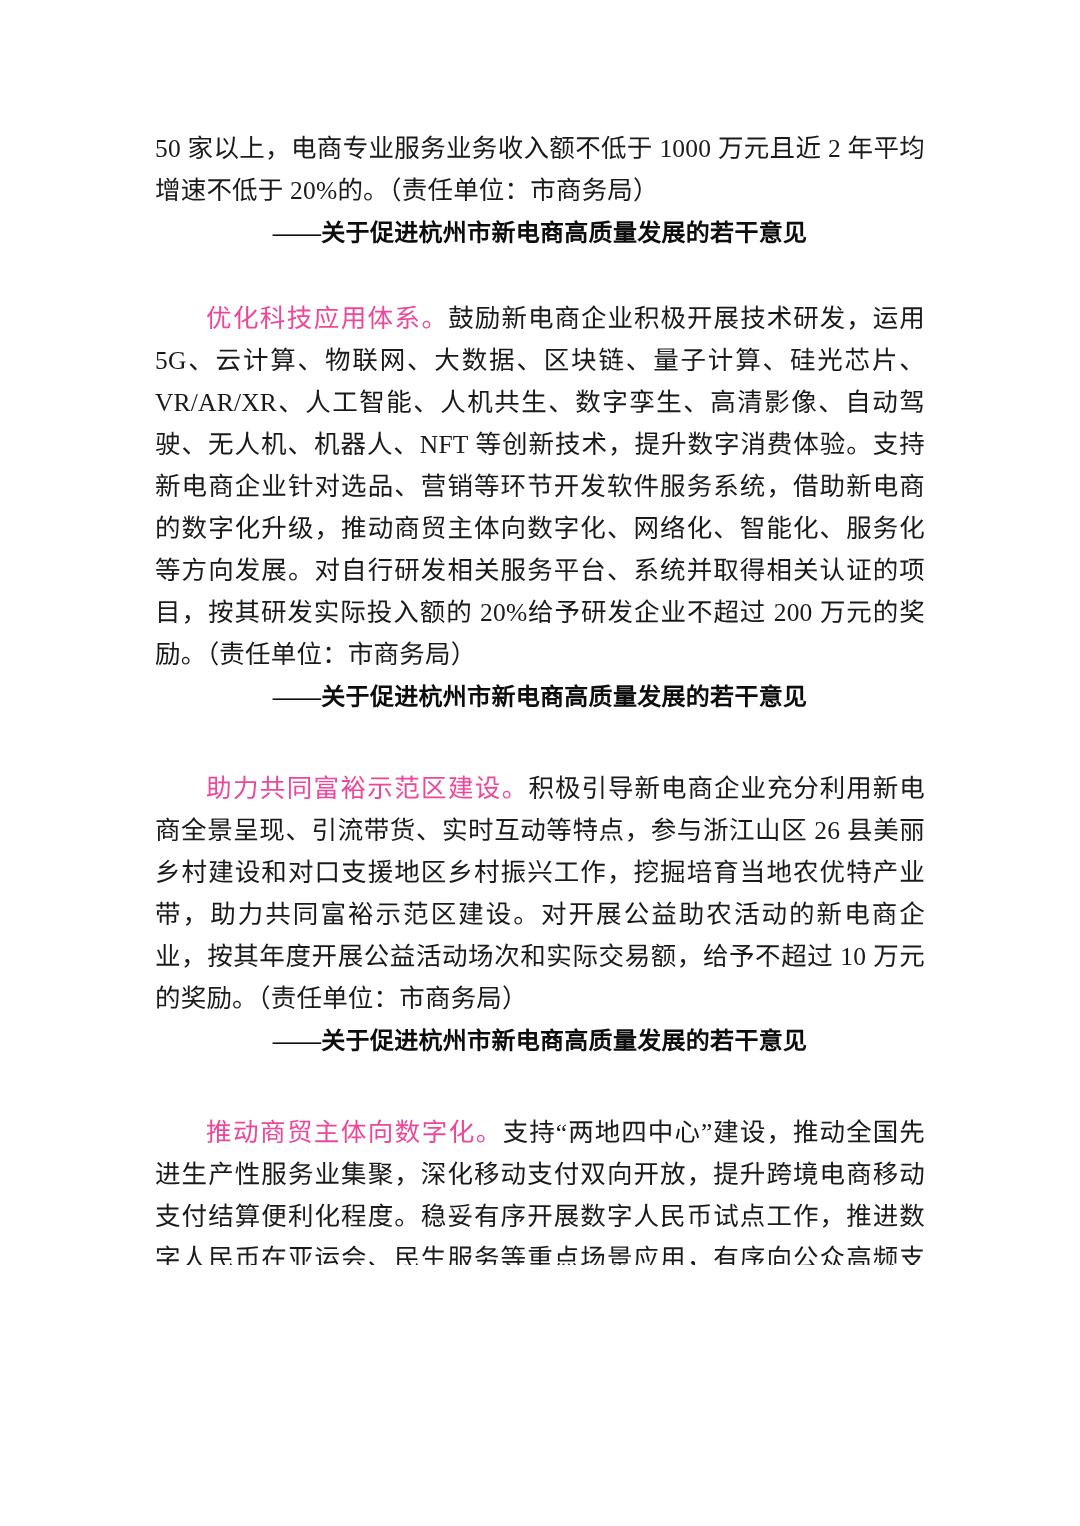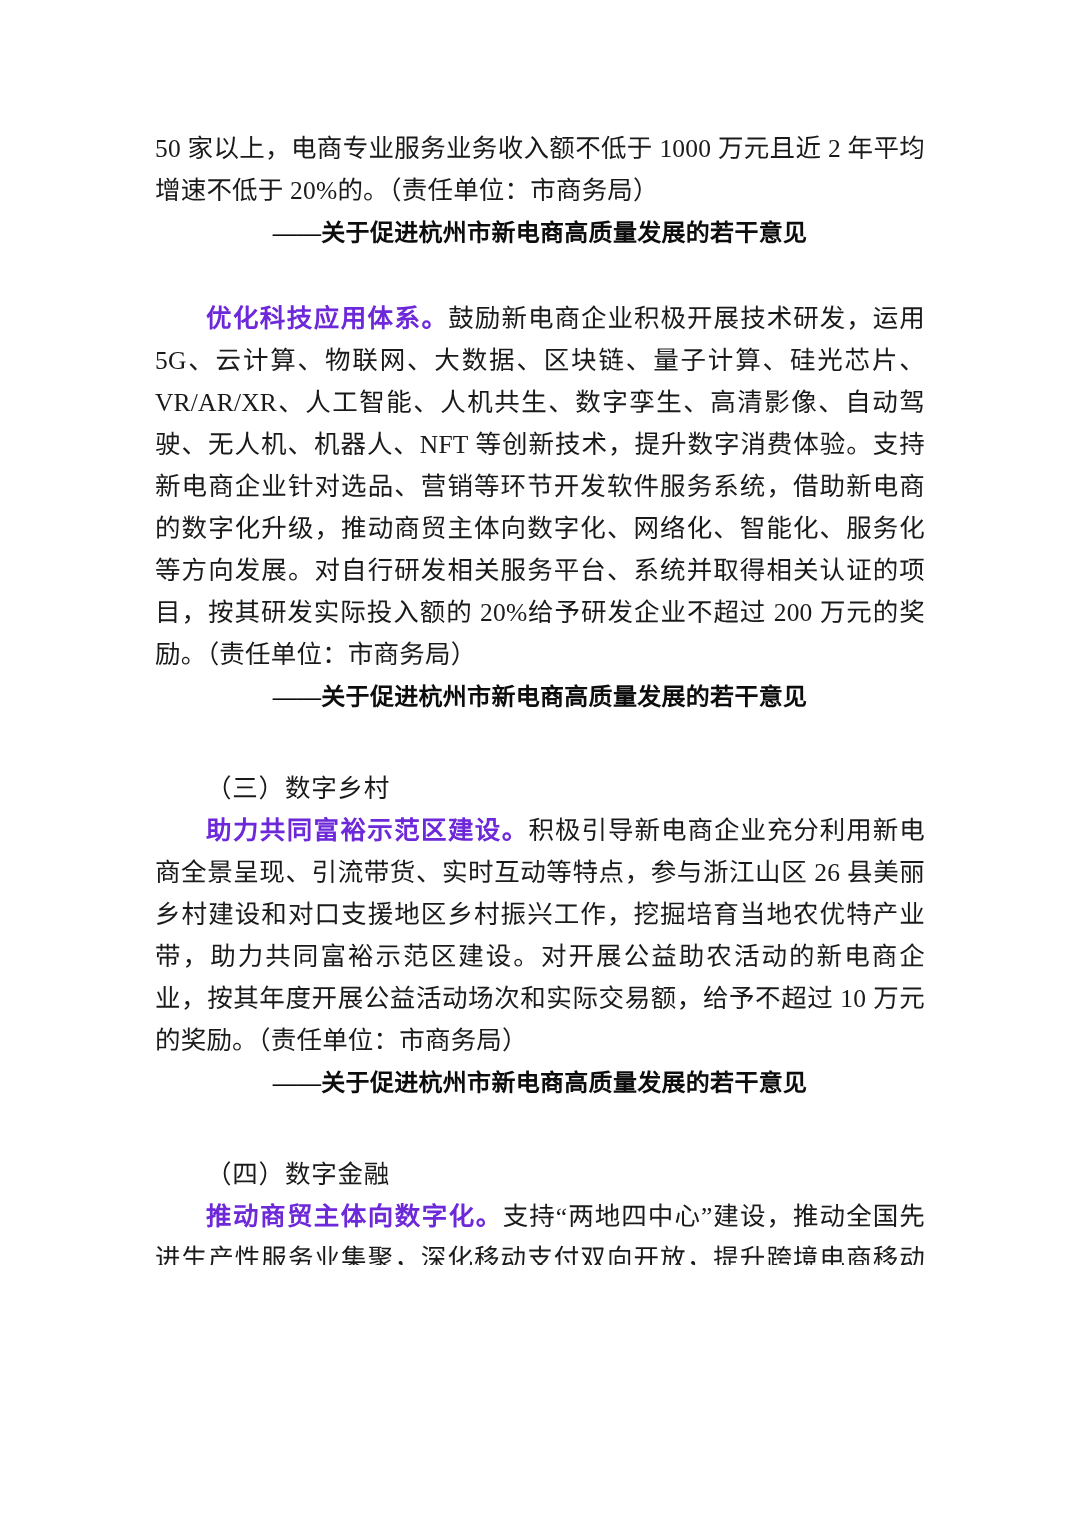--- a/index.html
+++ b/index.html
@@ -38,22 +38,22 @@
     margin: 0;
     text-indent: 0;
     -webkit-font-smoothing: antialiased;
   }
 
   .para.indent {
     text-indent: 51px;
   }
 
   .lead {
-    font-weight: bold;
-    color: #6d28d9;
+    font-weight: normal;
+    color: #ec4899;
     letter-spacing: 0.6px;
   }
 
   .heading {
     font-size: 25.5px;
     line-height: 42px;
     margin: 0;
     text-indent: 51px;
     color: #1a1a1a;
     letter-spacing: 0.8px;
@@ -121,29 +121,27 @@
     <p class="attrib">——关于促进杭州市新电商高质量发展的若干意见</p>
 
     <div class="gap-md"></div>
 
     <p class="para indent"><span class="lead">优化科技应用体系。</span><span>鼓励新电商企业积极开展技术研发，运用 5G、云计算、物联网、大数据、区块链、量子计算、硅光芯片、VR/AR/XR、人工智能、人机共生、数字孪生、高清影像、自动驾驶、无人机、机器人、NFT 等创新技术，提升数字消费体验。支持新电商企业针对选品、营销等环节开发软件服务系统，借助新电商的数字化升级，推动商贸主体向数字化、网络化、智能化、服务化等方向发展。对自行研发相关服务平台、系统并取得相关认证的项目，按其研发实际投入额的 20%给予研发企业不超过 200 万元的奖励。（责任单位：市商务局）</span></p>
 
     <p class="attrib">——关于促进杭州市新电商高质量发展的若干意见</p>
 
     <div class="gap-lg"></div>
 
-    <p class="heading">（三）数字乡村</p>
 
     <p class="para indent"><span class="lead">助力共同富裕示范区建设。</span><span>积极引导新电商企业充分利用新电商全景呈现、引流带货、实时互动等特点，参与浙江山区 26 县美丽乡村建设和对口支援地区乡村振兴工作，挖掘培育当地农优特产业带，助力共同富裕示范区建设。对开展公益助农活动的新电商企业，按其年度开展公益活动场次和实际交易额，给予不超过 10 万元的奖励。（责任单位：市商务局）</span></p>
 
     <p class="attrib">——关于促进杭州市新电商高质量发展的若干意见</p>
 
     <div class="gap-lg"></div>
 
-    <p class="heading">（四）数字金融</p>
 
     <p class="para indent"><span class="lead">推动商贸主体向数字化。</span><span>支持“两地四中心”建设，推动全国先进生产性服务业集聚，深化移动支付双向开放，提升跨境电商移动支付结算便利化程度。稳妥有序开展数字人民币试点工作，推进数字人民币在亚运会、民生服务等重点场景应用，有序向公众高频支付场景拓展。全面推广实施金融科技创新监管试点工具，引导符合条件的金融机构、科技公司等积极应用监管试点工具。对入围省（部）级及以上金融改革试点的项目，在项目通过验收后，给予最高不超过 60 万</span></p>
 
   </div>
 
   <div class="page-number">14</div>
 
   <div class="watermark">
     <svg class="wechat-icon" viewBox="0 0 44 38">
       <g fill="#c6c6c6">

